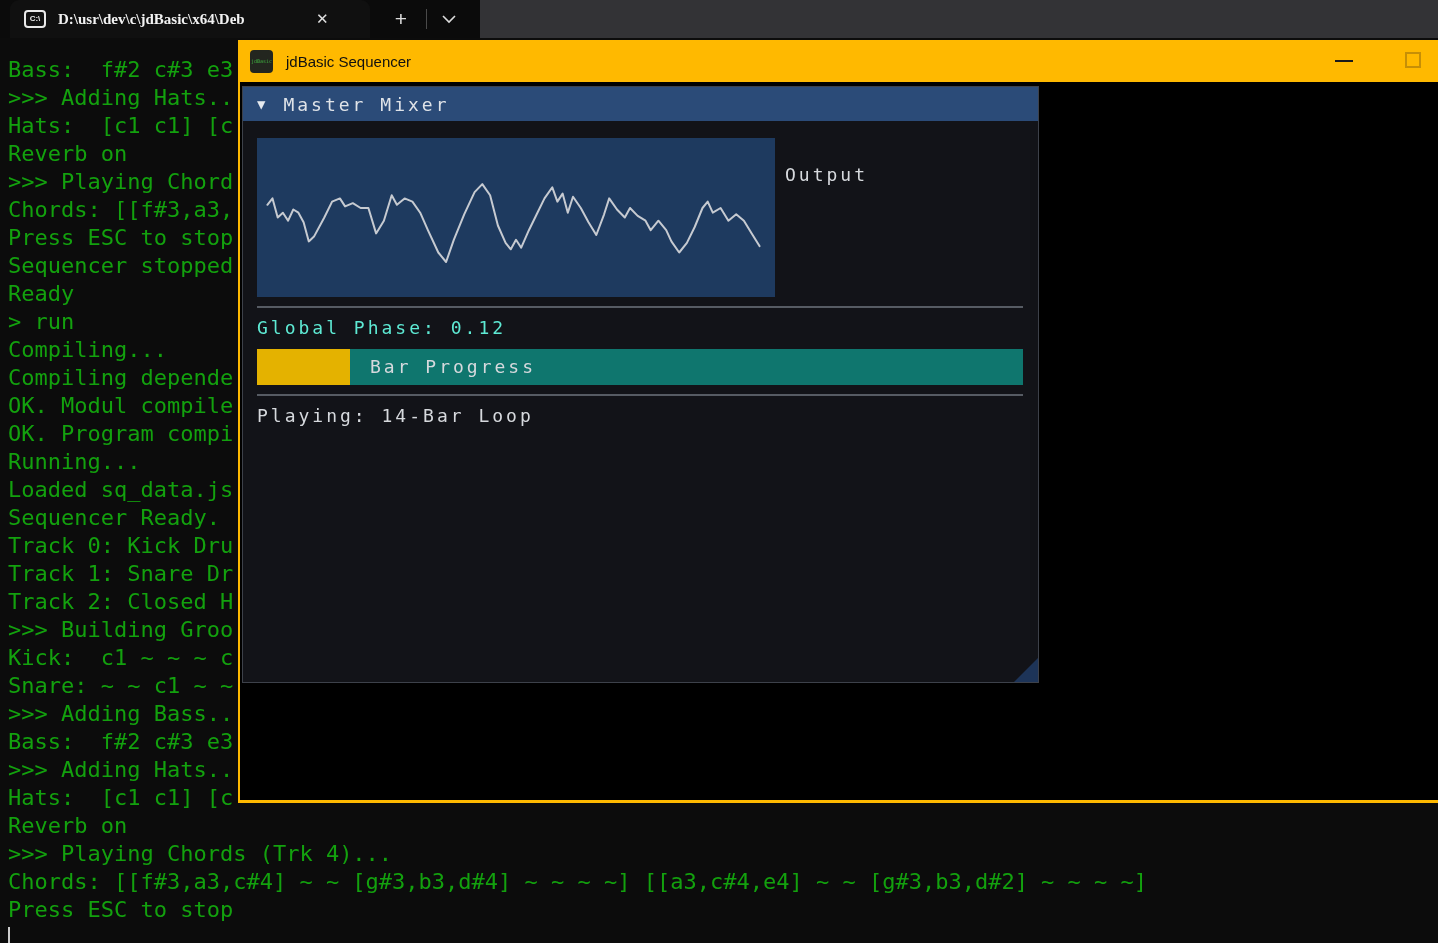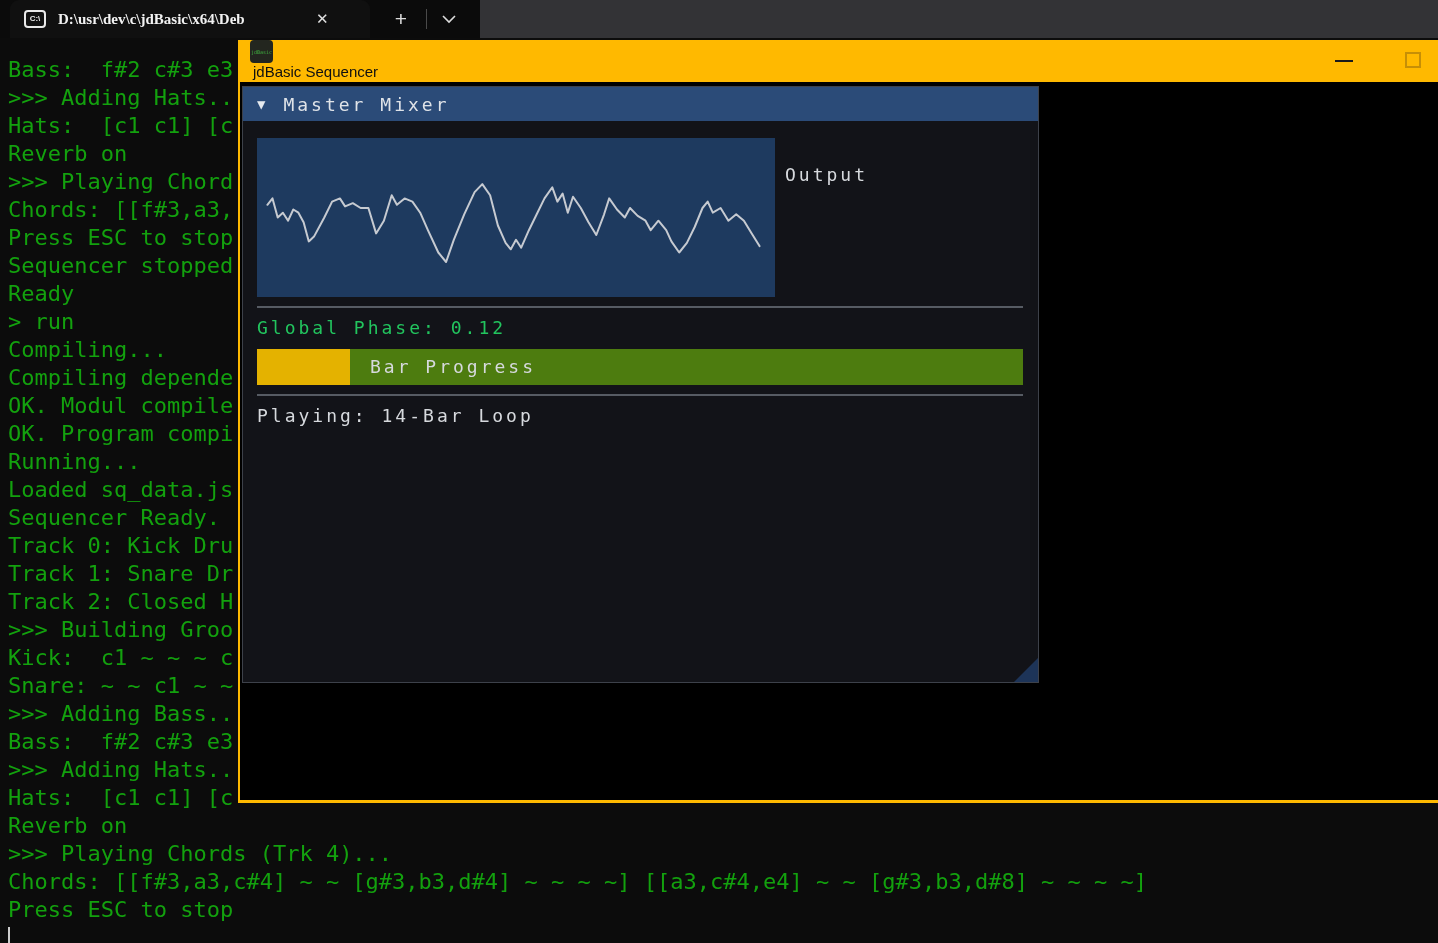--- a/index.html
+++ b/index.html
@@ -30,42 +30,42 @@
   
   .term-body { position:absolute; top:38px; left:0; width:1438px; height:905px;
                padding:18px 0 0 8px; color:#13a10e; font-size:22px; line-height:28px; }
   .tline { white-space:pre; height:28px; }
   .cursor { width:2px; height:22px; background:#cccccc; margin-top:3px; }
 
   
   .seq-window { position:absolute; left:238px; top:40px; width:1200px; height:763px;
                 background:#000000; border-left:2px solid #ffb900; border-bottom:3px solid #ffb900; }
   .seq-titlebar { position:absolute; top:0; left:0; width:100%; height:42px; background:#ffb900;
-                  display:flex; align-items:flex-start; font-family:"Liberation Sans", sans-serif;flex-direction:column; }
+                  display:flex; align-items:center; font-family:"Liberation Sans", sans-serif; }
   .seq-icon { width:23px; height:23px; background:#23261f; border-radius:4px; margin-left:10px;
               display:flex; align-items:center; justify-content:center; flex:0 0 auto; }
   .seq-icon span { color:#3fae3f; font-size:5px; font-family:"DejaVu Sans Mono", monospace; }
   .seq-title { color:#101010; font-size:15px; margin-left:13px; }
   .seq-min { position:absolute; left:1095px; top:20px; width:18px; height:2px; background:#1a1a1a; }
   .seq-max { position:absolute; left:1165px; top:12px; width:16px; height:16px; border:2px solid #c68f06; }
 
   
   .mixer-panel { position:absolute; left:2px; top:46px; width:797px; height:597px;
                  background:#121318; border:1px solid #3d414a; }
   .mixer-header { position:absolute; top:0; left:0; width:100%; height:34px; background:#2b4b78;
                   display:flex; align-items:center; padding-left:14px;
                   color:#dfe3e8; font-size:18px; letter-spacing:3px; }
   .collapse { font-size:14px; letter-spacing:0; margin-right:18px; color:#e6eaef; }
   .wavebox { position:absolute; left:14px; top:51px; width:518px; height:159px; background:#1e3a5f; }
   .outlabel { position:absolute; left:542px; top:62px; color:#d6d9dd; font-size:18px; letter-spacing:3px;margin-top:15px; }
   .hdiv { position:absolute; left:14px; width:766px; height:2px; background:#565b63; }
   .div1 { top:219px; }
   .div2 { top:307px; }
-  .phase { position:absolute; left:14px; top:230px; color:#22c55e; font-size:18px; letter-spacing:3px; }
-  .pbar { position:absolute; left:14px; top:262px; width:766px; height:36px; background:#4d7c0f; }
+  .phase { position:absolute; left:14px; top:230px; color:#5eead4; font-size:18px; letter-spacing:3px; }
+  .pbar { position:absolute; left:14px; top:262px; width:766px; height:36px; background:#0f766e; }
   .pfill { position:absolute; left:0; top:0; height:36px; background:#e4b200; }
   .plabel { position:absolute; left:113px; top:0; line-height:36px; color:#d6d9dd; font-size:18px; letter-spacing:3px; }
   .playing { position:absolute; left:14px; top:318px; color:#d6d9dd; font-size:18px; letter-spacing:3px; }
   .resize { position:absolute; right:0; bottom:0; width:0; height:0;
             border-left:24px solid transparent; border-bottom:24px solid #1d3458; }
 </style>
 </head>
 <body>
 
 <div class="screen">
@@ -116,21 +116,21 @@
       <div class="tline">Track 2: Closed H</div>
       <div class="tline">&gt;&gt;&gt; Building Groo</div>
       <div class="tline">Kick:  c1 ~ ~ ~ c</div>
       <div class="tline">Snare: ~ ~ c1 ~ ~</div>
       <div class="tline">&gt;&gt;&gt; Adding Bass..</div>
       <div class="tline">Bass:  f#2 c#3 e3</div>
       <div class="tline">&gt;&gt;&gt; Adding Hats..</div>
       <div class="tline">Hats:  [c1 c1] [c</div>
       <div class="tline">Reverb on</div>
       <div class="tline">&gt;&gt;&gt; Playing Chords (Trk 4)...</div>
-      <div class="tline">Chords: [[f#3,a3,c#4] ~ ~ [g#3,b3,d#4] ~ ~ ~ ~] [[a3,c#4,e4] ~ ~ [g#3,b3,d#8] ~ ~ ~ ~]</div>
+      <div class="tline">Chords: [[f#3,a3,c#4] ~ ~ [g#3,b3,d#4] ~ ~ ~ ~] [[a3,c#4,e4] ~ ~ [g#3,b3,d#2] ~ ~ ~ ~]</div>
       <div class="tline">Press ESC to stop</div>
       <div class="cursor"></div>
   </div>
 
   <div class="seq-window">
     <div class="seq-titlebar">
       <span class="seq-icon">
         <span>jdBasic</span>
       </span>
       <span class="seq-title">jdBasic Sequencer</span>

